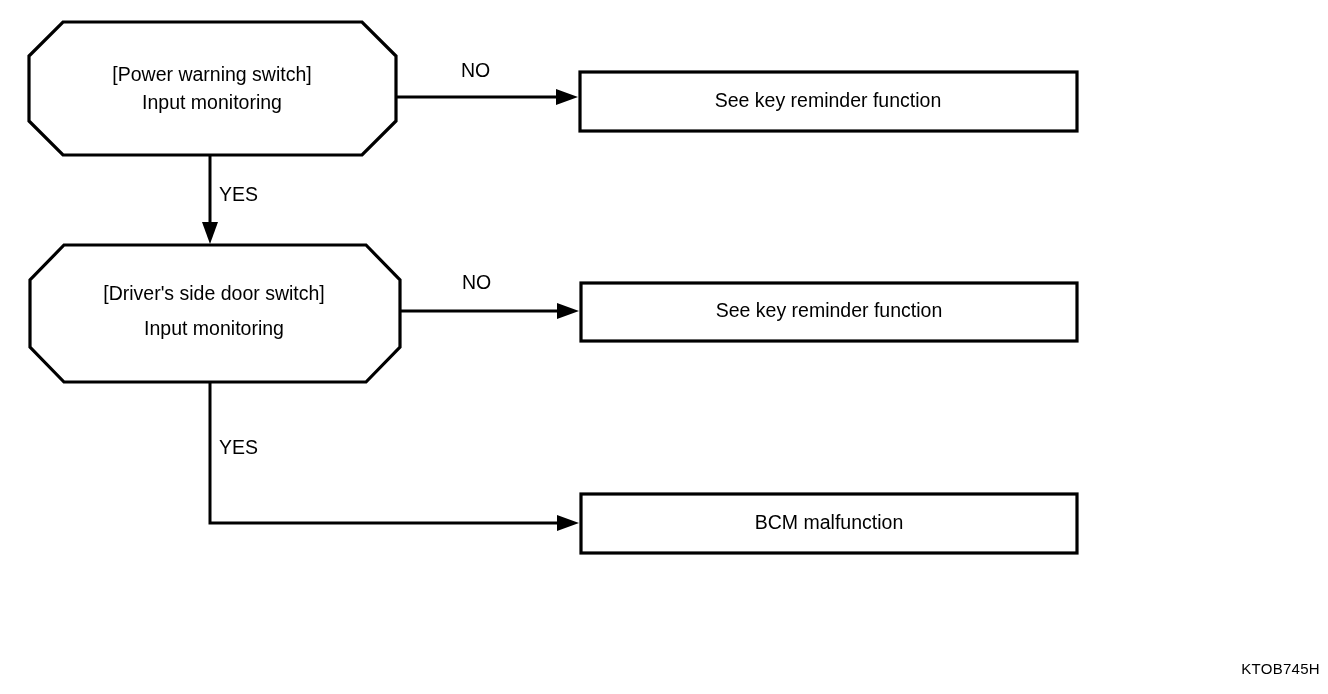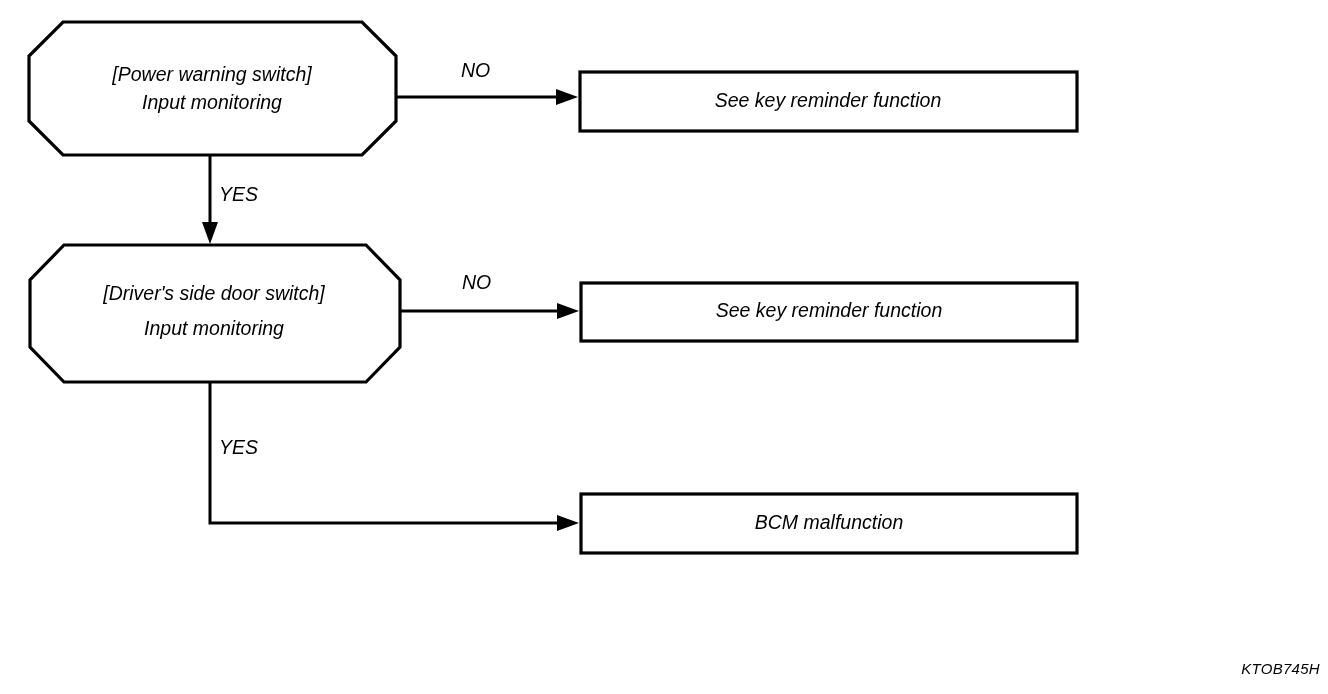--- a/index.html
+++ b/index.html
@@ -13,21 +13,20 @@
     height: 694px;
     overflow: hidden;
     font-family: "Liberation Sans", sans-serif;
     color: #000000;
   }
   #canvas {
     position: relative;
     width: 1328px;
     height: 694px;
     background: #ffffff;
-    font-style: italic;
   }
   #diagram-svg {
     position: absolute;
     left: 0;
     top: 0;
     width: 1328px;
     height: 694px;
     display: block;
   }
   .node-text {

